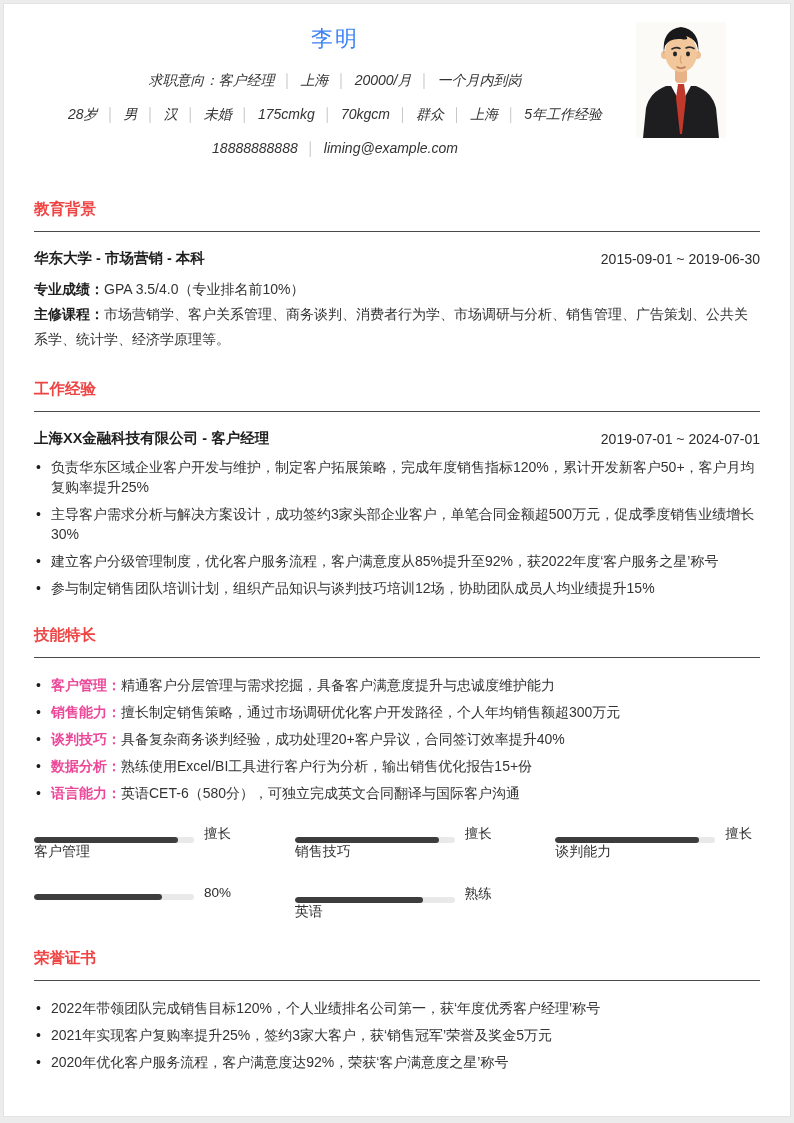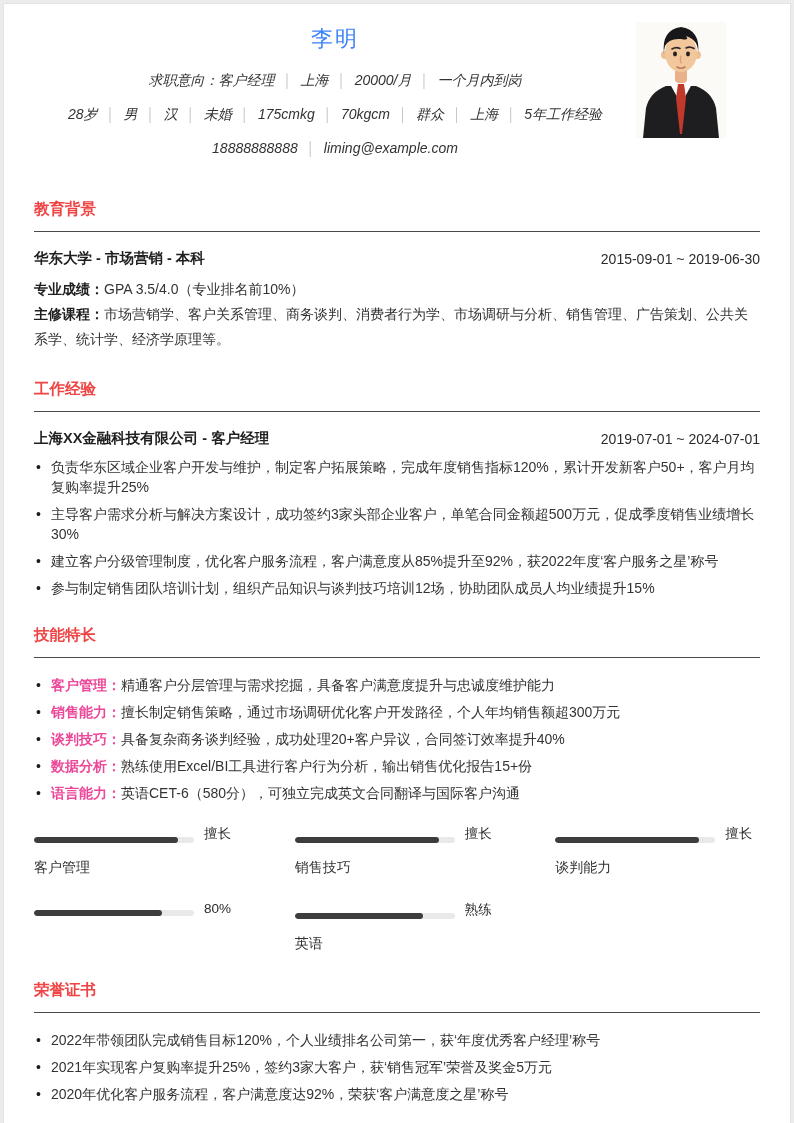--- a/index.html
+++ b/index.html
@@ -59,21 +59,21 @@
     display: grid; grid-template-columns: repeat(3, 1fr);
     column-gap: 56px; row-gap: 24px; margin-top: 22px;
   }
   .bar-row { display: flex; align-items: flex-end; gap: 10px; }
   .bar-track {
     width: 160px; height: 6px; background: #e9e9e9; border-radius: 3px;
     overflow: hidden; flex: none;
   }
   .bar-fill { height: 100%; background: #3d3d3d; border-radius: 3px; }
   .bar-level { font-size: 13.5px; color: #2b2b2b; white-space: nowrap; }
-  .bar-name { font-size: 14px; color: #333; margin-top: 16px; }
+  .bar-name { font-size: 14px; color: #333; margin-top: 0; }
 </style>
 </head>
 <body>
 
 <div class="page">
 
   <div class="header">
     <div class="header-left">
       <div class="name">李明</div>
 

